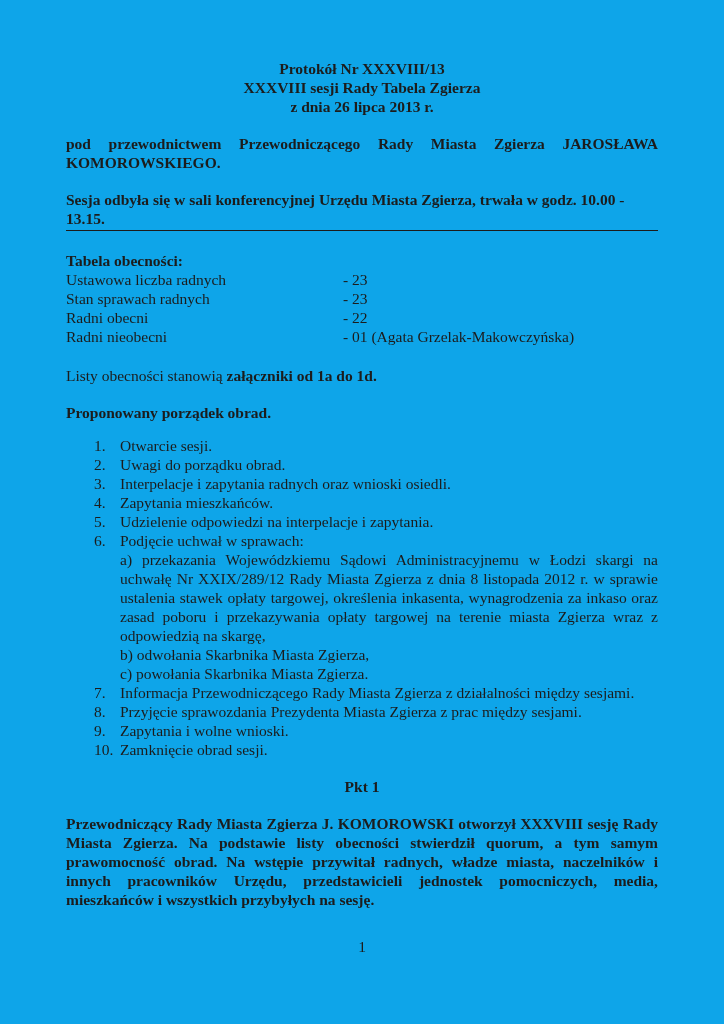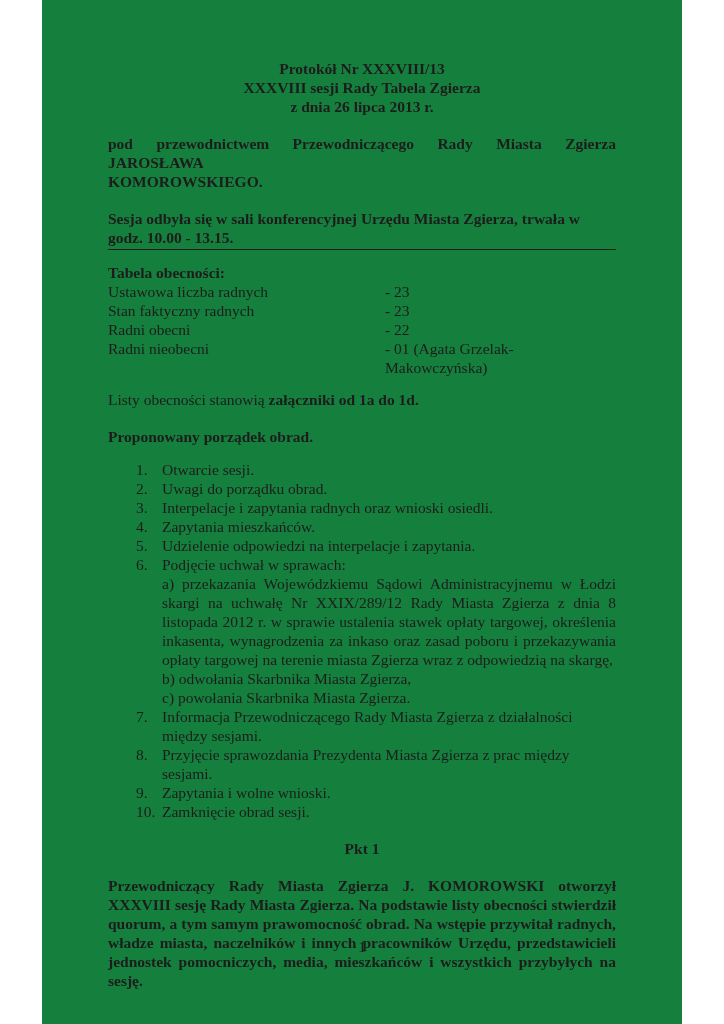--- a/index.html
+++ b/index.html
@@ -2,40 +2,40 @@
 <html><head>
 <meta charset="utf-8">
 <style>
   html, body {
     margin: 0;
     padding: 0;
     background: #ffffff;
   }
   .page {
     position: relative;
-    width: 640px;
+    width: 724px;
     height: 1024px;
     margin: 0 auto;
-    background: #15803d;
+    background: #0ea5e9;
     box-sizing: border-box;
     padding: 59px 66px 0 66px;
     font-family: "Liberation Serif", "DejaVu Serif", serif;
     font-size: 15.5px;
     line-height: 19px;
     color: #1c1c1c;
     overflow: hidden;
   }
   .bold   { font-weight: bold; }
   .justify { text-align: justify; }
   .justify-forced { text-align: justify; text-align-last: justify; }
 
   .doc-title { font-weight: bold; text-align: center; }
 
   .block-gap     { margin-top: 18px; font-weight: bold; }
-  .block-gap-sm  { margin-top: 13px; }
+  .block-gap-sm  { margin-top: 20px; }
 
   .session-line {
     border-bottom: 1.5px solid #1c1c1c;
     padding-bottom: 2px;
   }
 
   .att-row { display: flex; }
   .att-label { width: 277px; flex: 0 0 277px; }
   .att-value { flex: 1; }
 
@@ -77,21 +77,21 @@
   <div class="block-gap session-line">Sesja odbyła się w sali konferencyjnej Urzędu Miasta Zgierza, trwała w godz. 10.00 - 13.15.</div>
 
   <div class="block-gap-sm bold">Tabela obecności:</div>
 
   <div>
     <div class="att-row">
       <div class="att-label">Ustawowa liczba radnych</div>
       <div class="att-value">- 23</div>
     </div>
     <div class="att-row">
-      <div class="att-label">Stan faktyczny radnych</div>
+      <div class="att-label">Stan sprawach radnych</div>
       <div class="att-value">- 23</div>
     </div>
     <div class="att-row">
       <div class="att-label">Radni obecni</div>
       <div class="att-value">- 22</div>
     </div>
     <div class="att-row">
       <div class="att-label">Radni nieobecni</div>
       <div class="att-value">- 01 (Agata Grzelak-Makowczyńska)</div>
     </div>

